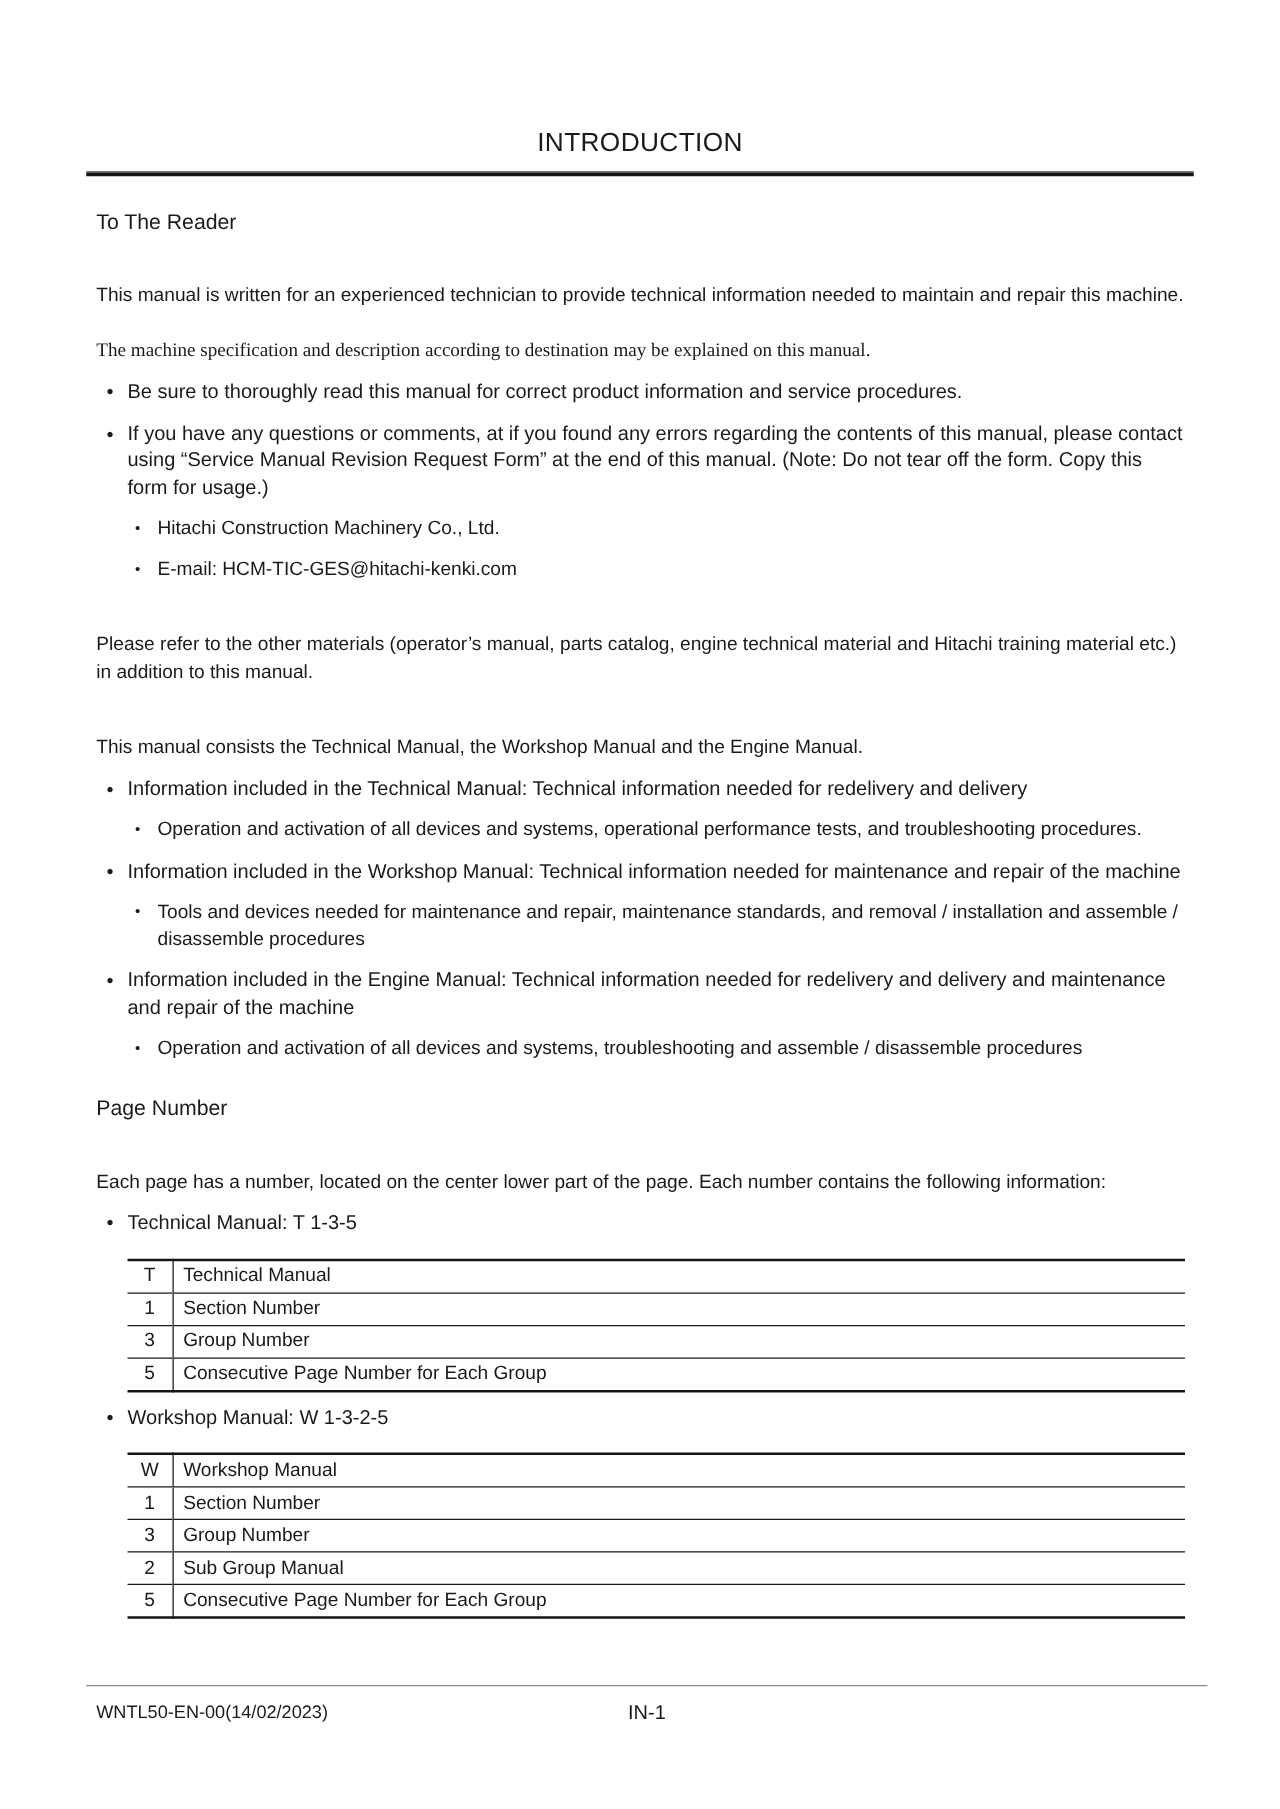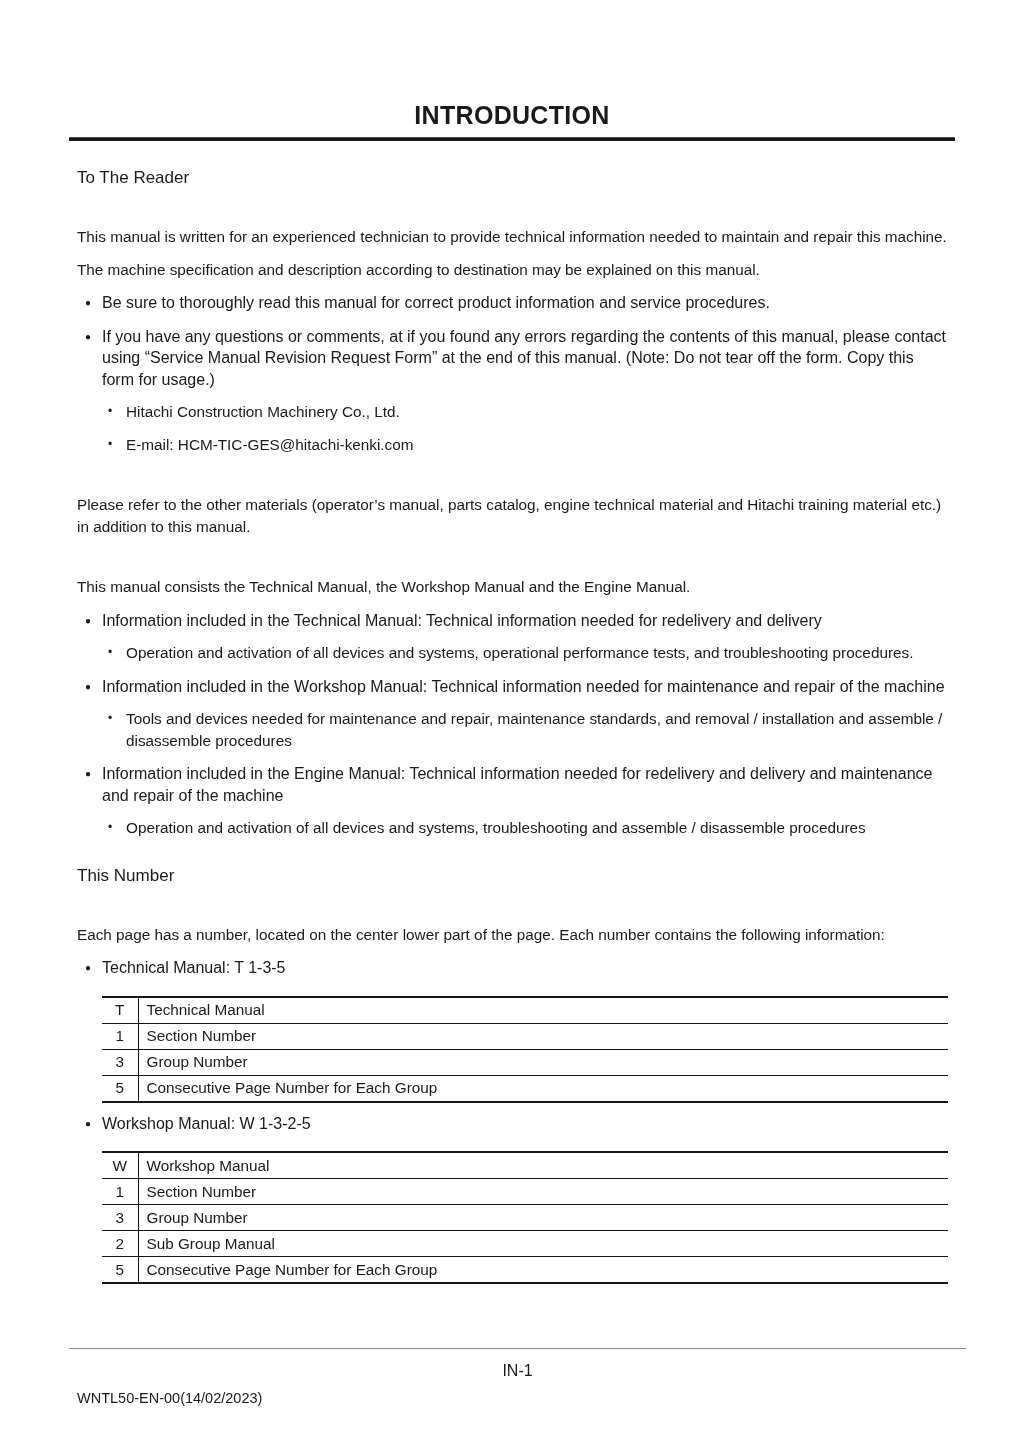--- a/index.html
+++ b/index.html
@@ -6,38 +6,38 @@
   html, body { margin: 0; padding: 0; }
   body {
     width: 1024px; height: 1447px;
     background: #ffffff; color: #1a1a1a;
     font-family: "Liberation Sans", sans-serif;
     position: relative; overflow: hidden;
   }
   .page { padding: 102px 76px 0 76px; }
 
   .doc-title {
-    text-align: center; font-size: 25px; font-weight: bold;
+    text-align: center; font-size: 21px; font-weight: normal;
     letter-spacing: 0.3px; line-height: 26px; margin: 0;
   }
   .title-rule {
     margin: 9px -7px 0 -7px; height: 4px;
     border-top: 1.5px solid #4a4a4a;
     border-bottom: 3.5px solid #161616;
   }
 
   .section-heading {
     font-size: 17px; font-weight: normal; line-height: 19px;
     margin: 27px 0 0 1px;
   }
   .para {
     font-size: 15.3px; line-height: 21.5px; margin: 0 0 0 1px;
   }
   .gap-after-heading { margin-top: 39px; }
-  .gap-para { margin-top: 11px; }
+  .gap-para { margin-top: 22px; font-family: Liberation Serif, serif; }
   .gap-after-list { margin-top: 10px; }
 
   .bullet-item { display: flex; margin-top: 12px; }
   .bullet-item .glyph {
     flex: 0 0 26px; padding-left: 9px; font-size: 10px; line-height: 21.5px;
   }
   .bullet-item .btext { flex: 1; font-size: 16px; line-height: 21.5px; }
 
   .sub-bullet { display: flex; margin-top: 11px; margin-left: 26px; }
   .sub-bullet .glyph {
@@ -65,21 +65,20 @@
   }
 
   .footer {
     position: absolute; left: 69px; right: 58px; top: 1348px;
     border-top: 1.5px solid #8a8a8a;
   }
   .footer-inner { position: relative; padding-top: 13px; }
   .footer-left {
     position: absolute; left: 8px; top: 13px;
     font-size: 14.5px;
-    margin-top: 28px;
   }
   .footer-center {
     text-align: center; font-size: 16px;
   }
 </style>
 </head>
 <body>
 
 <div class="page">
 
@@ -129,21 +128,21 @@
   </div>
   <div class="bullet-item">
     <span class="glyph">●</span>
     <span class="btext">Information included in the Engine Manual: Technical information needed for redelivery and delivery and maintenance and repair of the machine</span>
   </div>
   <div class="sub-bullet">
     <span class="glyph">•</span>
     <span class="btext">Operation and activation of all devices and systems, troubleshooting and assemble / disassemble procedures</span>
   </div>
 
-  <h2 class="section-heading">This Number</h2>
+  <h2 class="section-heading">Page Number</h2>
   <p class="para gap-after-heading">Each page has a number, located on the center lower part of the page. Each number contains the following information:</p>
 
   <div class="bullet-item">
     <span class="glyph">●</span>
     <span class="btext">Technical Manual: T 1-3-5</span>
   </div>
 
   <table class="pn-table">
     <tbody>
         <tr>

